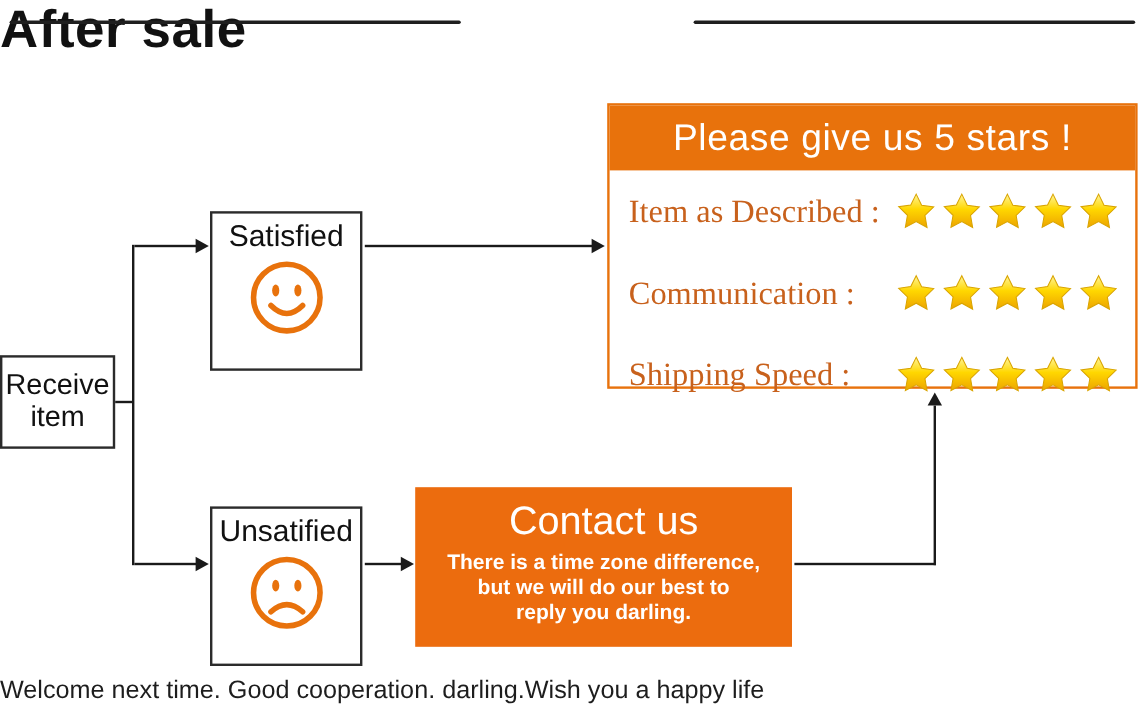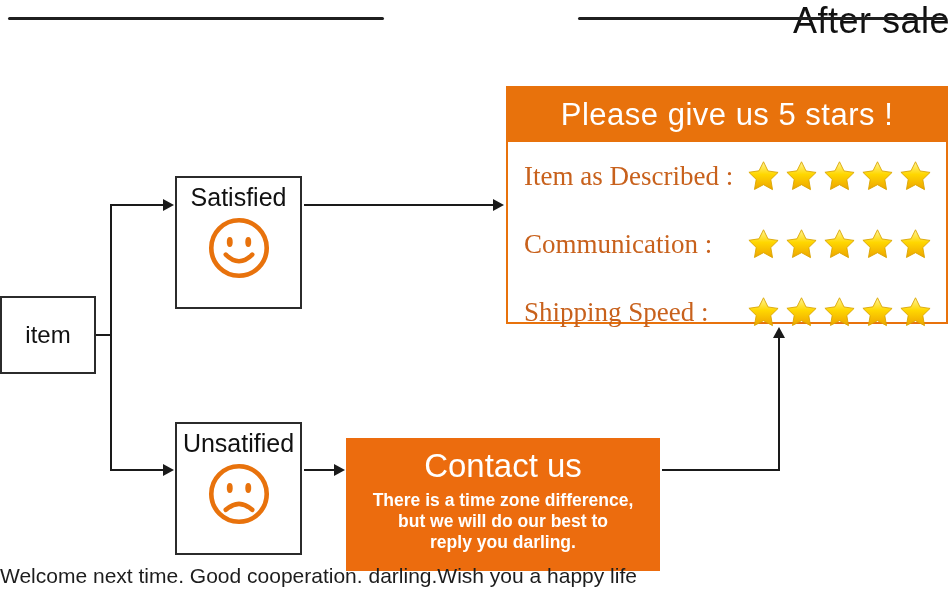--- a/index.html
+++ b/index.html
@@ -9,23 +9,23 @@
     background: #ffffff;
     font-family: "Liberation Sans", sans-serif;
     overflow: hidden;
     color: #1a1a1a;
   }
   .abs { position: absolute; }
 
   
   .page-title {
     left: 0; top: 0; width: 100%;
-    text-align: right;
-    font-size: 36px;
-    font-weight: 400;
+    text-align: left;
+    font-size: 44px;
+    font-weight: 700;
     color: #111;
     letter-spacing: 0.5px;
   }
   .hrule { position: absolute; height: 3px; background: #1f1f1f; border-radius: 2px; }
 
   
   .hline { position: absolute; height: 2px; background: #1a1a1a; }
   .vline { position: absolute; width: 2px; background: #1a1a1a; }
   .arrow-right {
     position: absolute; width: 0; height: 0;
@@ -98,21 +98,20 @@
     position: absolute;
     left: 346px; top: 406px; width: 314px; height: 133px;
     background: #ec6c0e;
     color: #fff;
     text-align: center;
     display: flex;
     flex-direction: column;
     align-items: center;
     justify-content: flex-start;
     padding-top: 9px;
-    margin-top: 32px;
   }
   .contact-title { font-size: 33px; font-weight: 500; margin-bottom: 5px; }
   .contact-line { font-size: 17.5px; line-height: 21px; font-weight: 600; }
 
   
   .footer-text {
     left: 0; top: 564px; width: 100%;
     text-align: left;
     font-size: 21px;
     color: #1d1d1d;
@@ -130,20 +129,21 @@
     </linearGradient>
   </defs>
 </svg>
 
 <div class="abs page-title">After sale</div>
 <div class="hrule" style="left:8px;top:17px;width:376px;"></div>
 <div class="hrule" style="left:578px;top:17px;width:368px;"></div>
 
 <div class="box receive-box">
   <div class="receive-label">
+    <div>Receive</div>
     <div>item</div>
   </div>
 </div>
 
 <div class="hline" style="left:96px;top:334px;width:15px;"></div>
 <div class="vline" style="left:110px;top:204px;height:267px;"></div>
 
 <div class="hline" style="left:112px;top:204px;width:52px;"></div>
 <div class="arrow-right" style="left:163px;top:199px;"></div>
 

